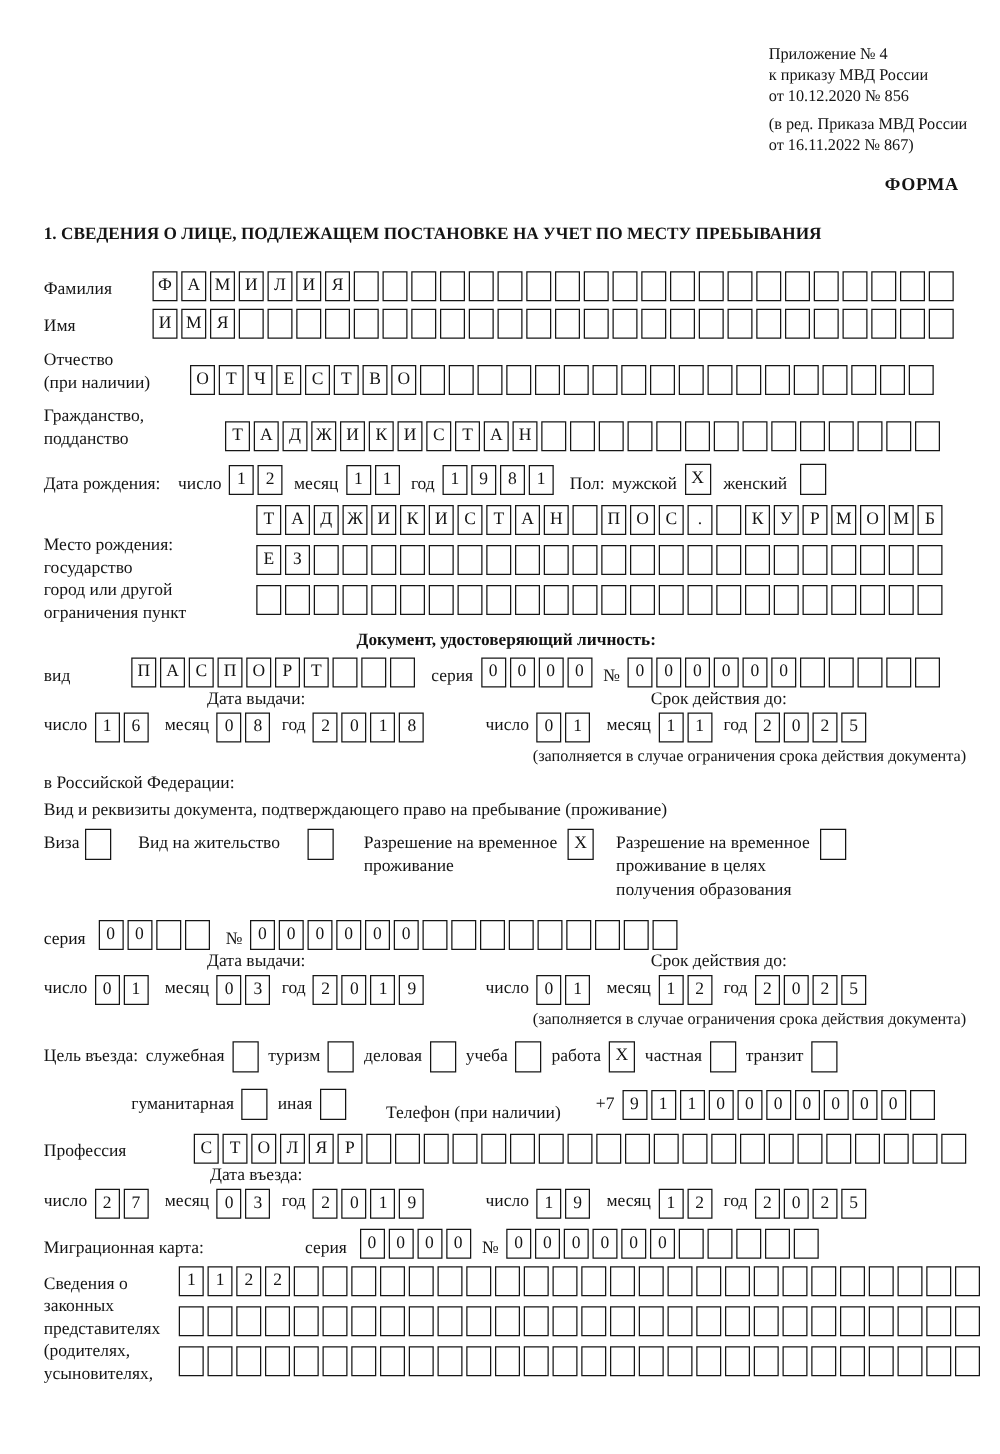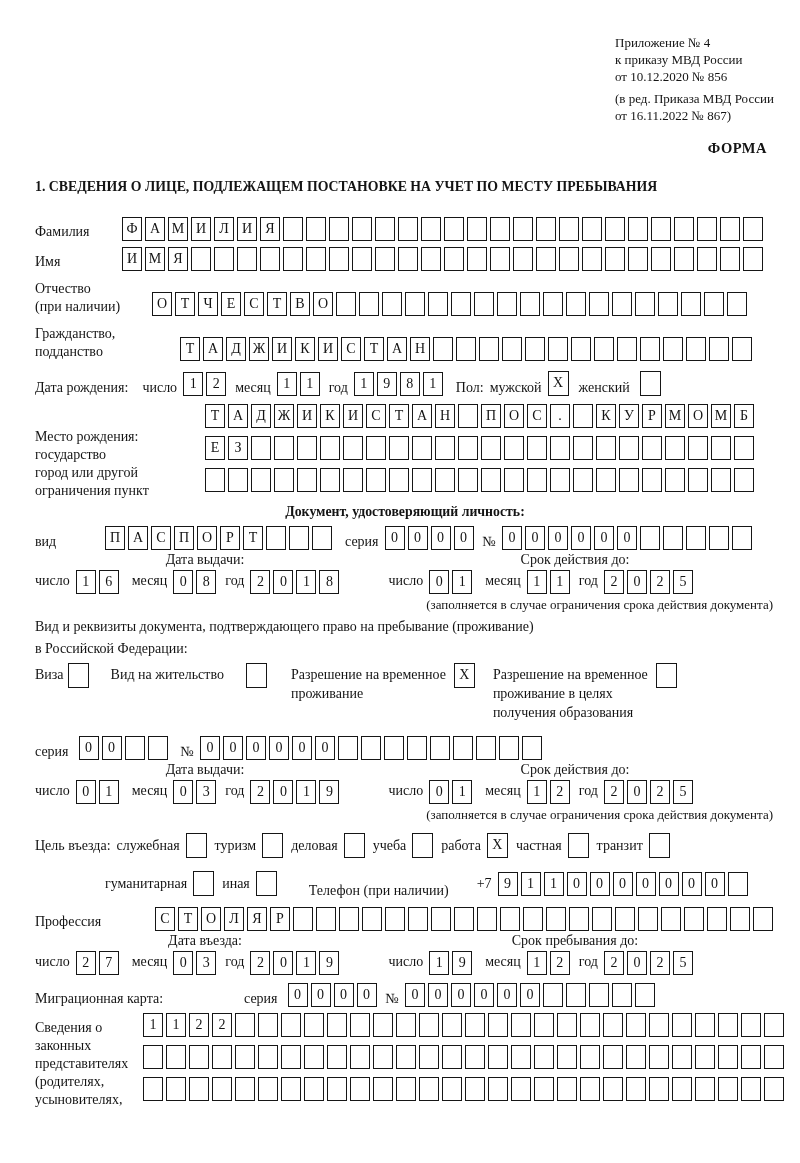--- a/index.html
+++ b/index.html
@@ -408,22 +408,22 @@
             <span class="cell">2</span>
             <span class="cell">0</span>
             <span class="cell">2</span>
             <span class="cell">5</span>
           </div>
       </div>
     </div>
     <div class="note-right">(заполняется в случае ограничения срока действия документа)</div>
   </div>
 
+  <div class="mt6">в Российской Федерации:</div>
   <div class="mt6">Вид и реквизиты документа, подтверждающего право на пребывание (проживание)</div>
-  <div class="mt6">в Российской Федерации:</div>
 
   <div class="opt-row">
     <div class="opt-item">
       <div class="opt-lines">Виза</div>
       <span class="cbox" style="margin-left:4px;"></span>
     </div>
     <div class="opt-item" style="margin-left:22px;">
       <div class="opt-lines">Вид на жительство</div>
       <span class="cbox" style="margin-left:22px;"></span>
     </div>
@@ -589,21 +589,20 @@
         <span class="cell"></span>
         <span class="cell"></span>
         <span class="cell"></span>
         <span class="cell"></span>
       </div>
   </div>
 
   <div>
     <div class="dp-heads">
       <div class="dp-h1">Дата въезда:</div>
-      <div class="dp-h2">Срок пребывания до:</div>
     </div>
     <div class="dp-row">
       <div class="dgroup">
         <div class="inline-lab">число</div>
         <div class="boxes gap6">
             <span class="cell">2</span>
             <span class="cell">7</span>
           </div>
         <div class="inline-lab gap10">месяц</div>
         <div class="boxes gap6">

